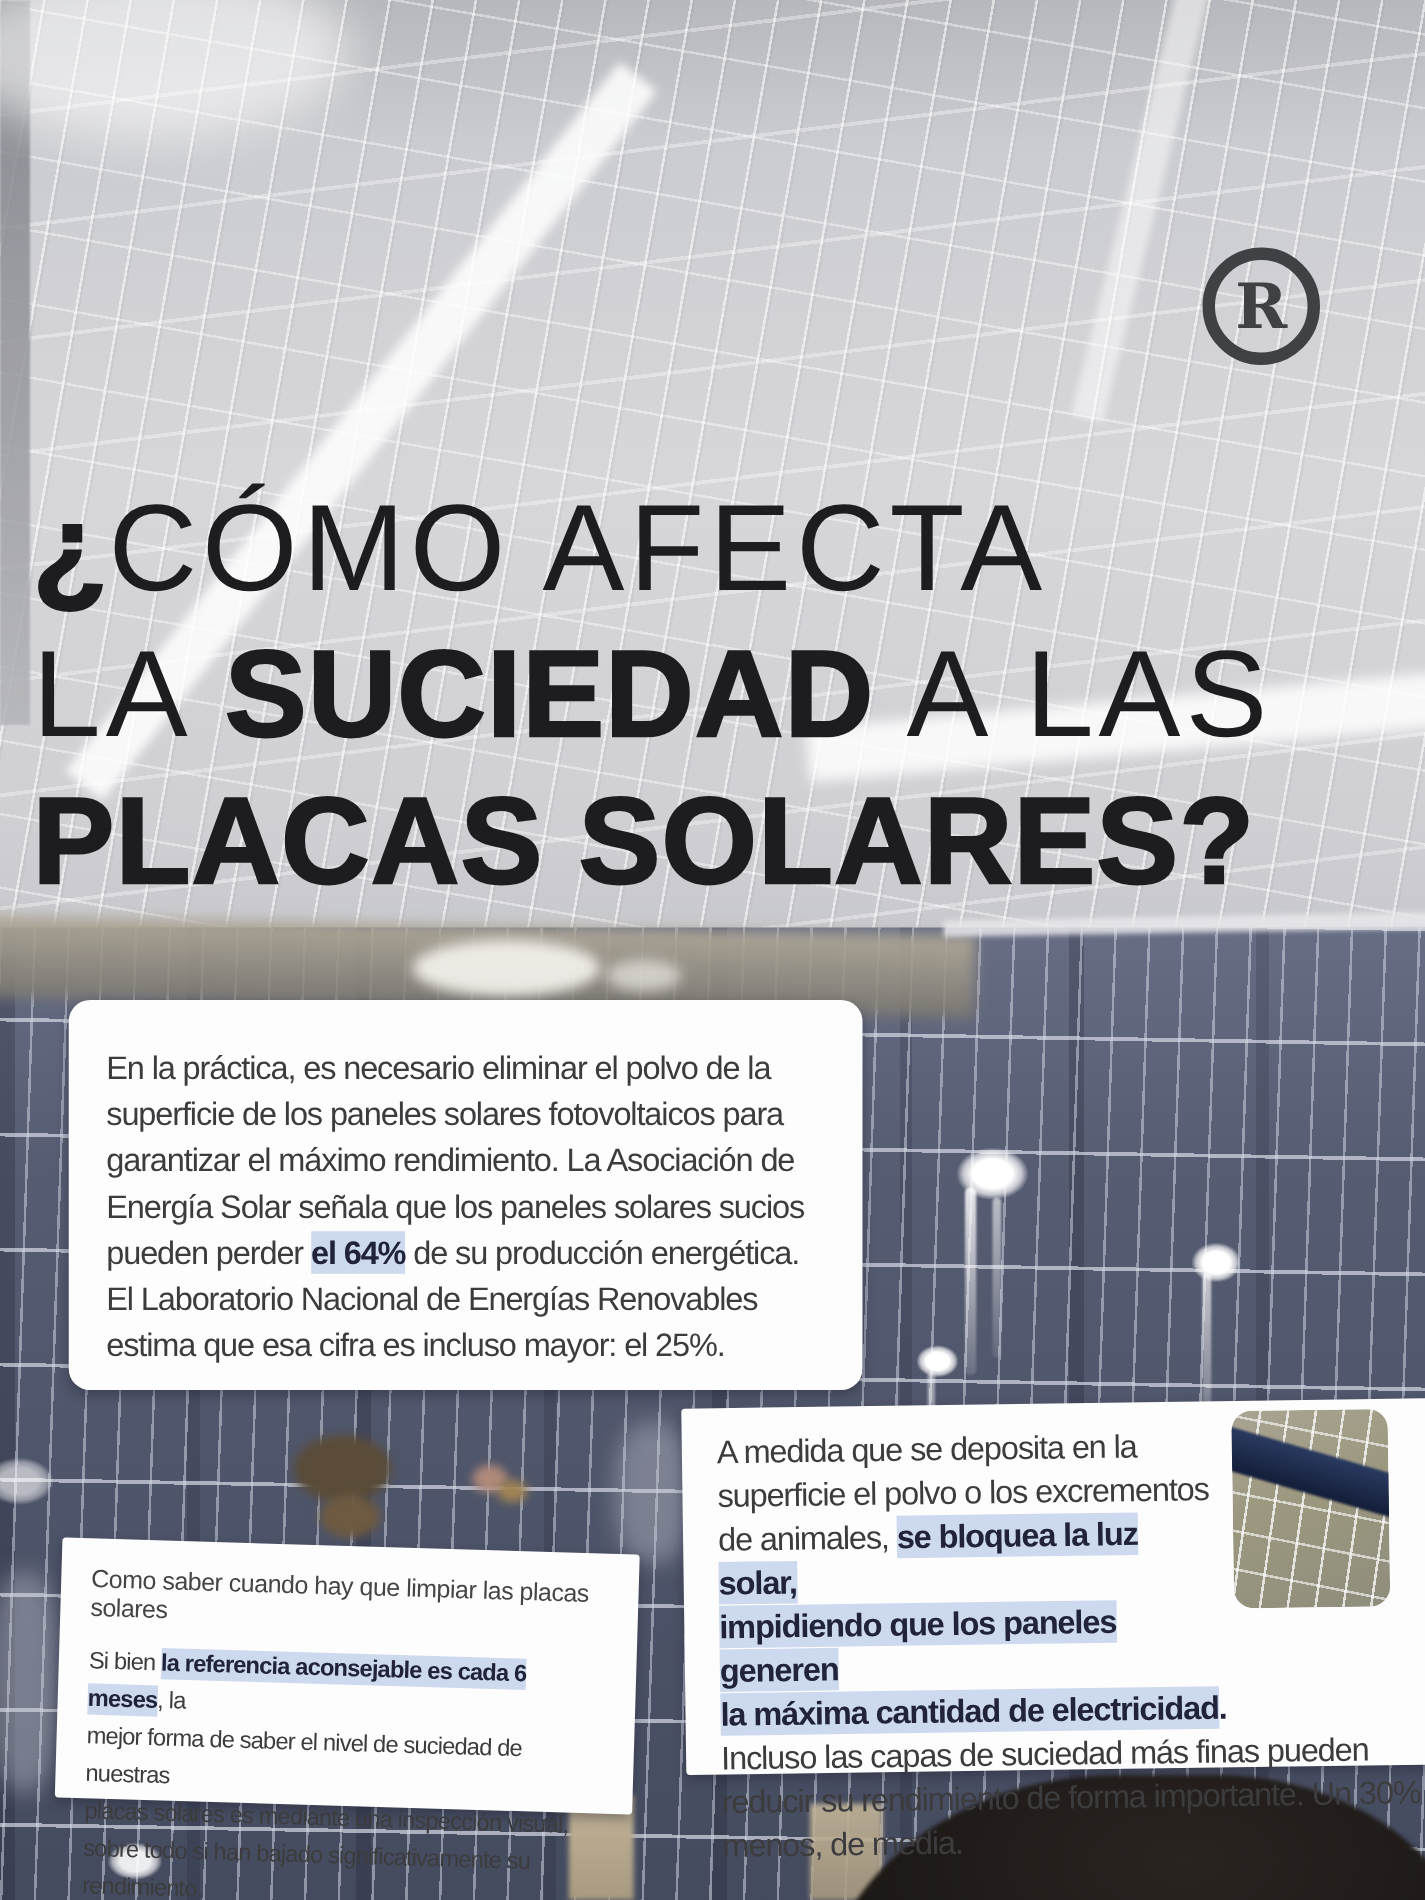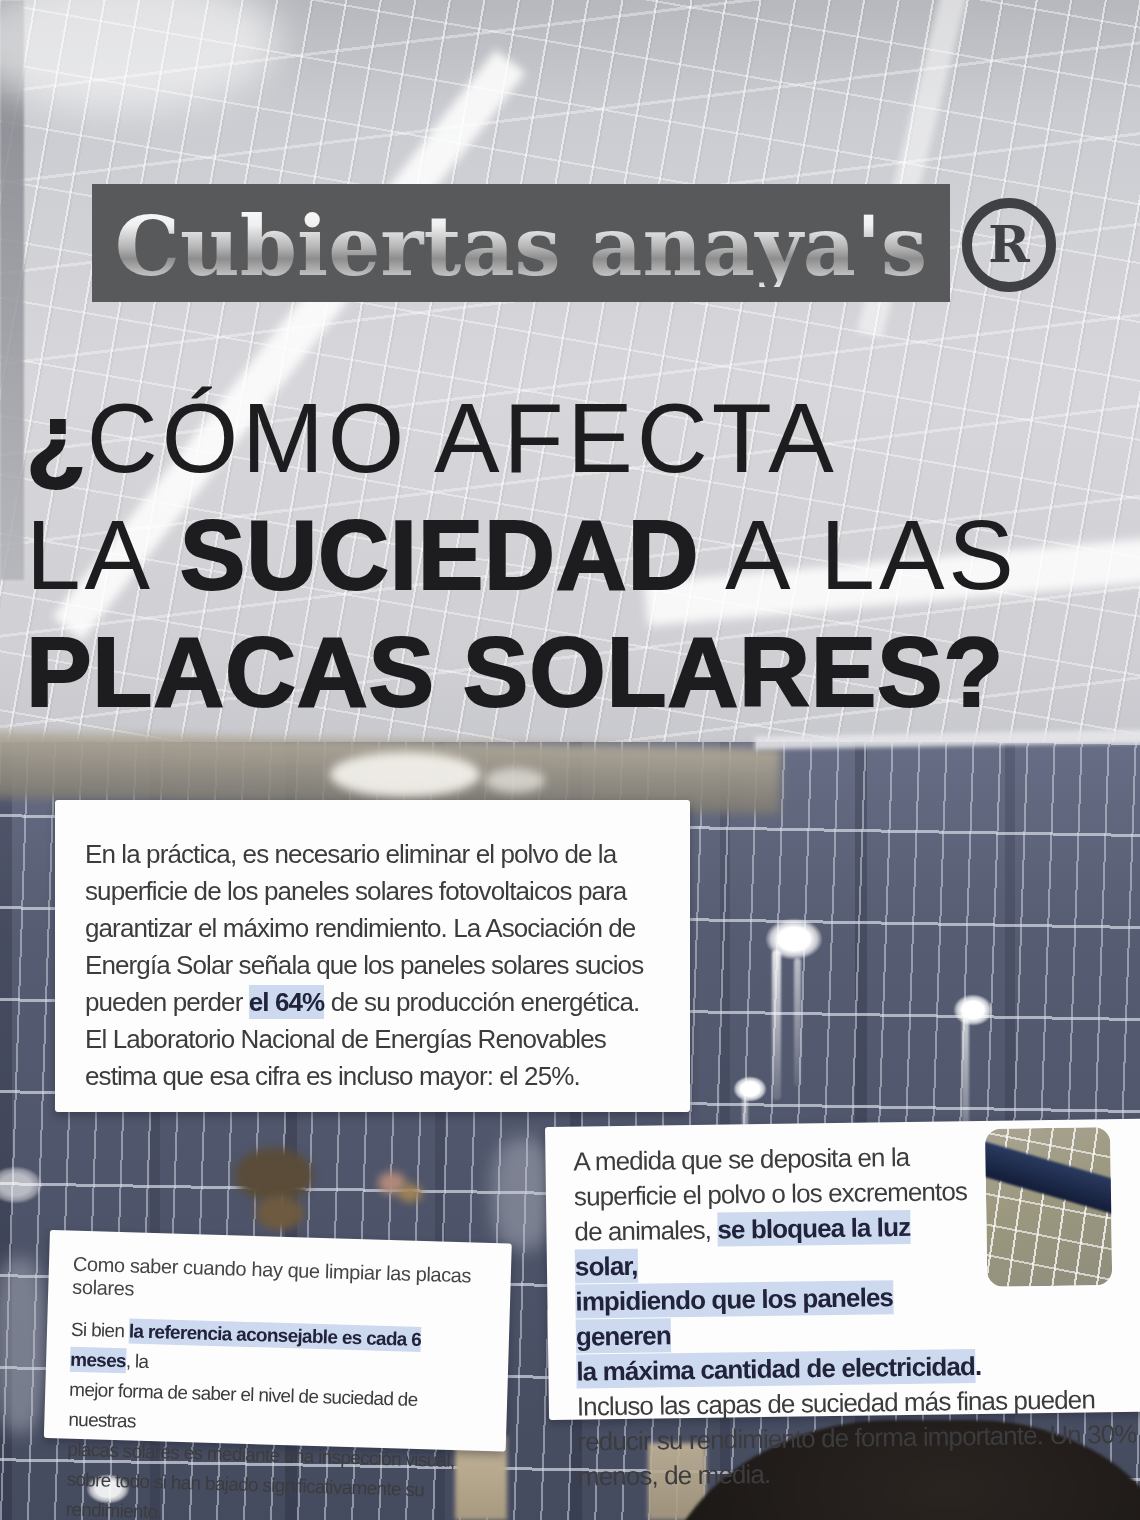--- a/index.html
+++ b/index.html
@@ -93,21 +93,21 @@
 
   
   .card{
     background:#fdfdfe;border-radius:3px;color:#3c3c3e;
     box-shadow:0 4px 9px rgba(25,28,45,.38);
   }
   .card p{margin:0;white-space:pre-line;}
   .seg{white-space:pre-line;}
   .seg-hl{font-weight:700;background:#ccd9ee;color:#20233a;box-decoration-break:clone;-webkit-box-decoration-break:clone;padding:2px 0;}
   .seg-b{font-weight:700;color:#20233a;}
-  .card-intro{left:55px;top:800px;width:635px;height:312px;padding:0;}
+  .card-intro{left:55px;top:800px;width:635px;height:312px;padding:0;border-radius:17px;}
   .card-intro p{padding:36px 30px 0 30px;font-size:26px;line-height:37px;letter-spacing:-0.9px;}
   .card-deposit{left:545px;top:1127px;width:617px;height:293px;transform:rotate(-0.8deg);transform-origin:top left;}
   .card-deposit p{padding:18px 26px 0 28px;font-size:26px;line-height:35px;letter-spacing:-0.9px;}
   .inset-float{float:right;width:150px;height:172px;margin:6px 0 4px 10px;}
   .inset-img{
     left:440px;top:8px;width:125px;height:158px;border-radius:16px;overflow:hidden;
     background:
       repeating-linear-gradient(99deg, rgba(255,255,255,.75) 0 2px, transparent 2px 22px),
       repeating-linear-gradient(12deg, rgba(255,255,255,.6) 0 2px, transparent 2px 30px),
       linear-gradient(160deg,#a8a492 0%,#9c987f 45%,#8f8d7c 100%);
@@ -156,23 +156,20 @@
   <div class="abs dirt" style="left:622px;top:1290px;width:62px;height:42px;background:#4e4434;"></div>
   <div class="abs dirt" style="left:836px;top:1280px;width:50px;height:34px;background:#595040;opacity:.7;"></div>
   <div class="abs haze" style="left:492px;top:1138px;width:62px;height:112px;"></div>
   <div class="abs haze" style="left:-8px;top:1258px;width:55px;height:175px;"></div>
 
   <div class="abs walkway" style="left:455px;top:1436px;width:52px;height:84px;"></div>
   <div class="abs walkway" style="left:648px;top:1443px;width:58px;height:77px;opacity:.9;"></div>
   <div class="abs walkway" style="left:952px;top:1438px;width:88px;height:82px;opacity:.85;"></div>
   <div class="abs head-silhouette"></div>
 
-  <div class="abs banner">
-    <span class="brand-text">Cubiertas anaya's</span>
-  </div>
   <div class="abs reg-badge">
     <span>R</span>
   </div>
 
   <div class="abs headline">
     <div><span class="seg seg-heavy">¿</span><span class="seg seg-light">CÓMO AFECTA</span></div>
     <div><span class="seg seg-light">LA </span><span class="seg seg-heavy">SUCIEDAD</span><span class="seg seg-light"> A LAS</span></div>
     <div><span class="seg seg-heavy">PLACAS SOLARES?</span></div>
   </div>
 

